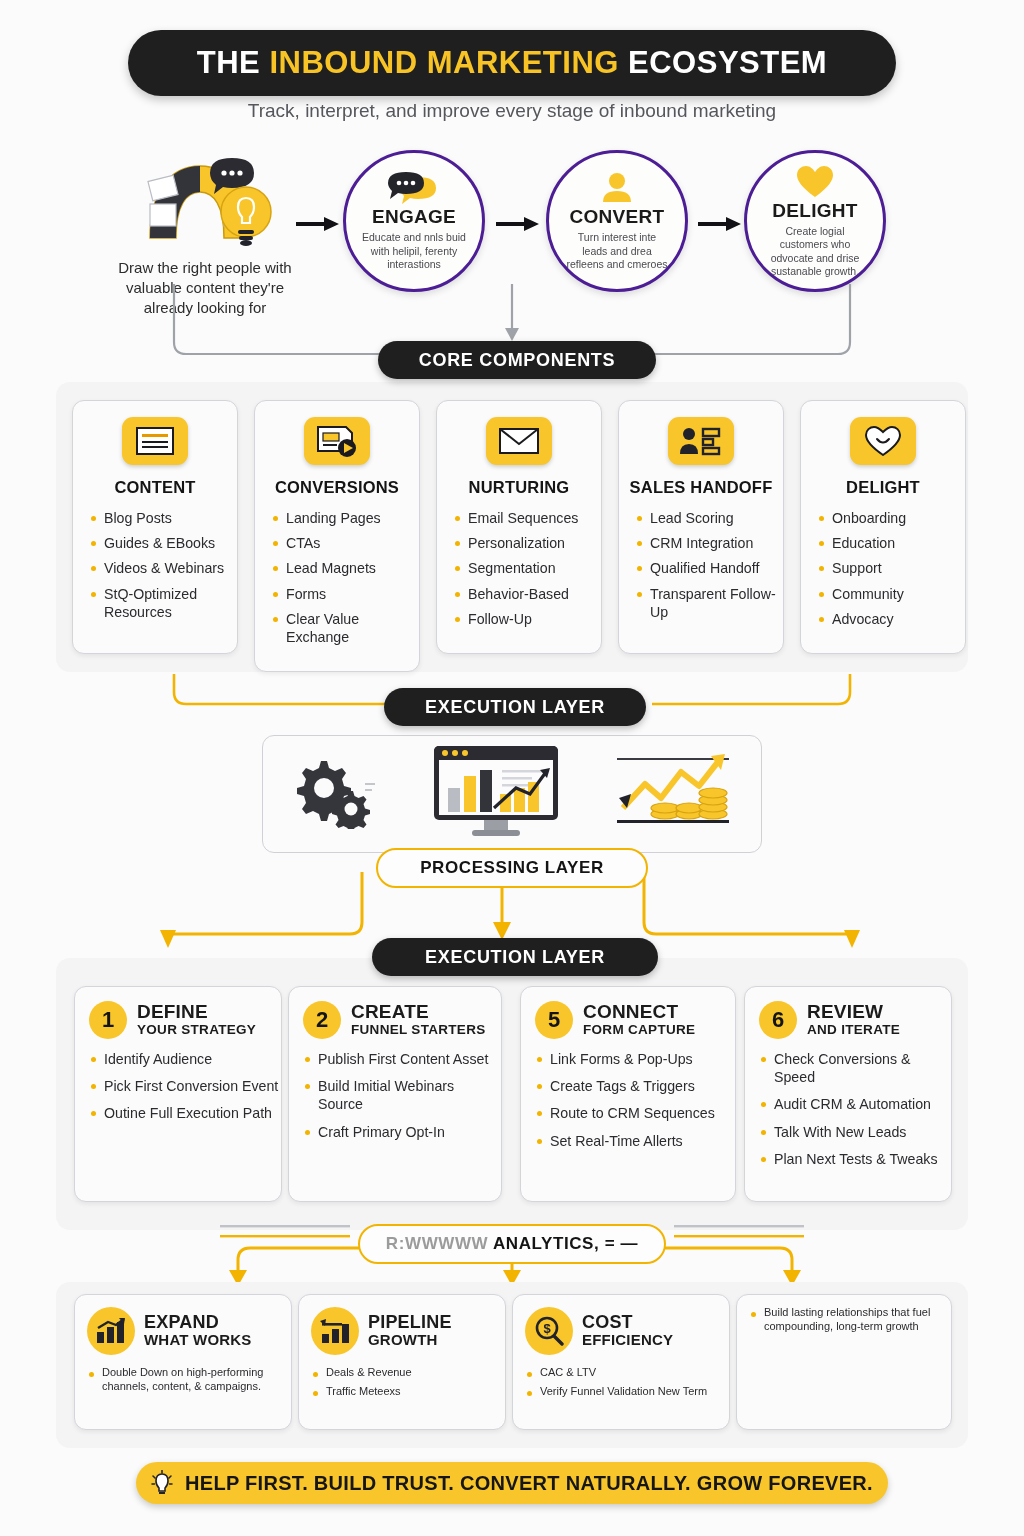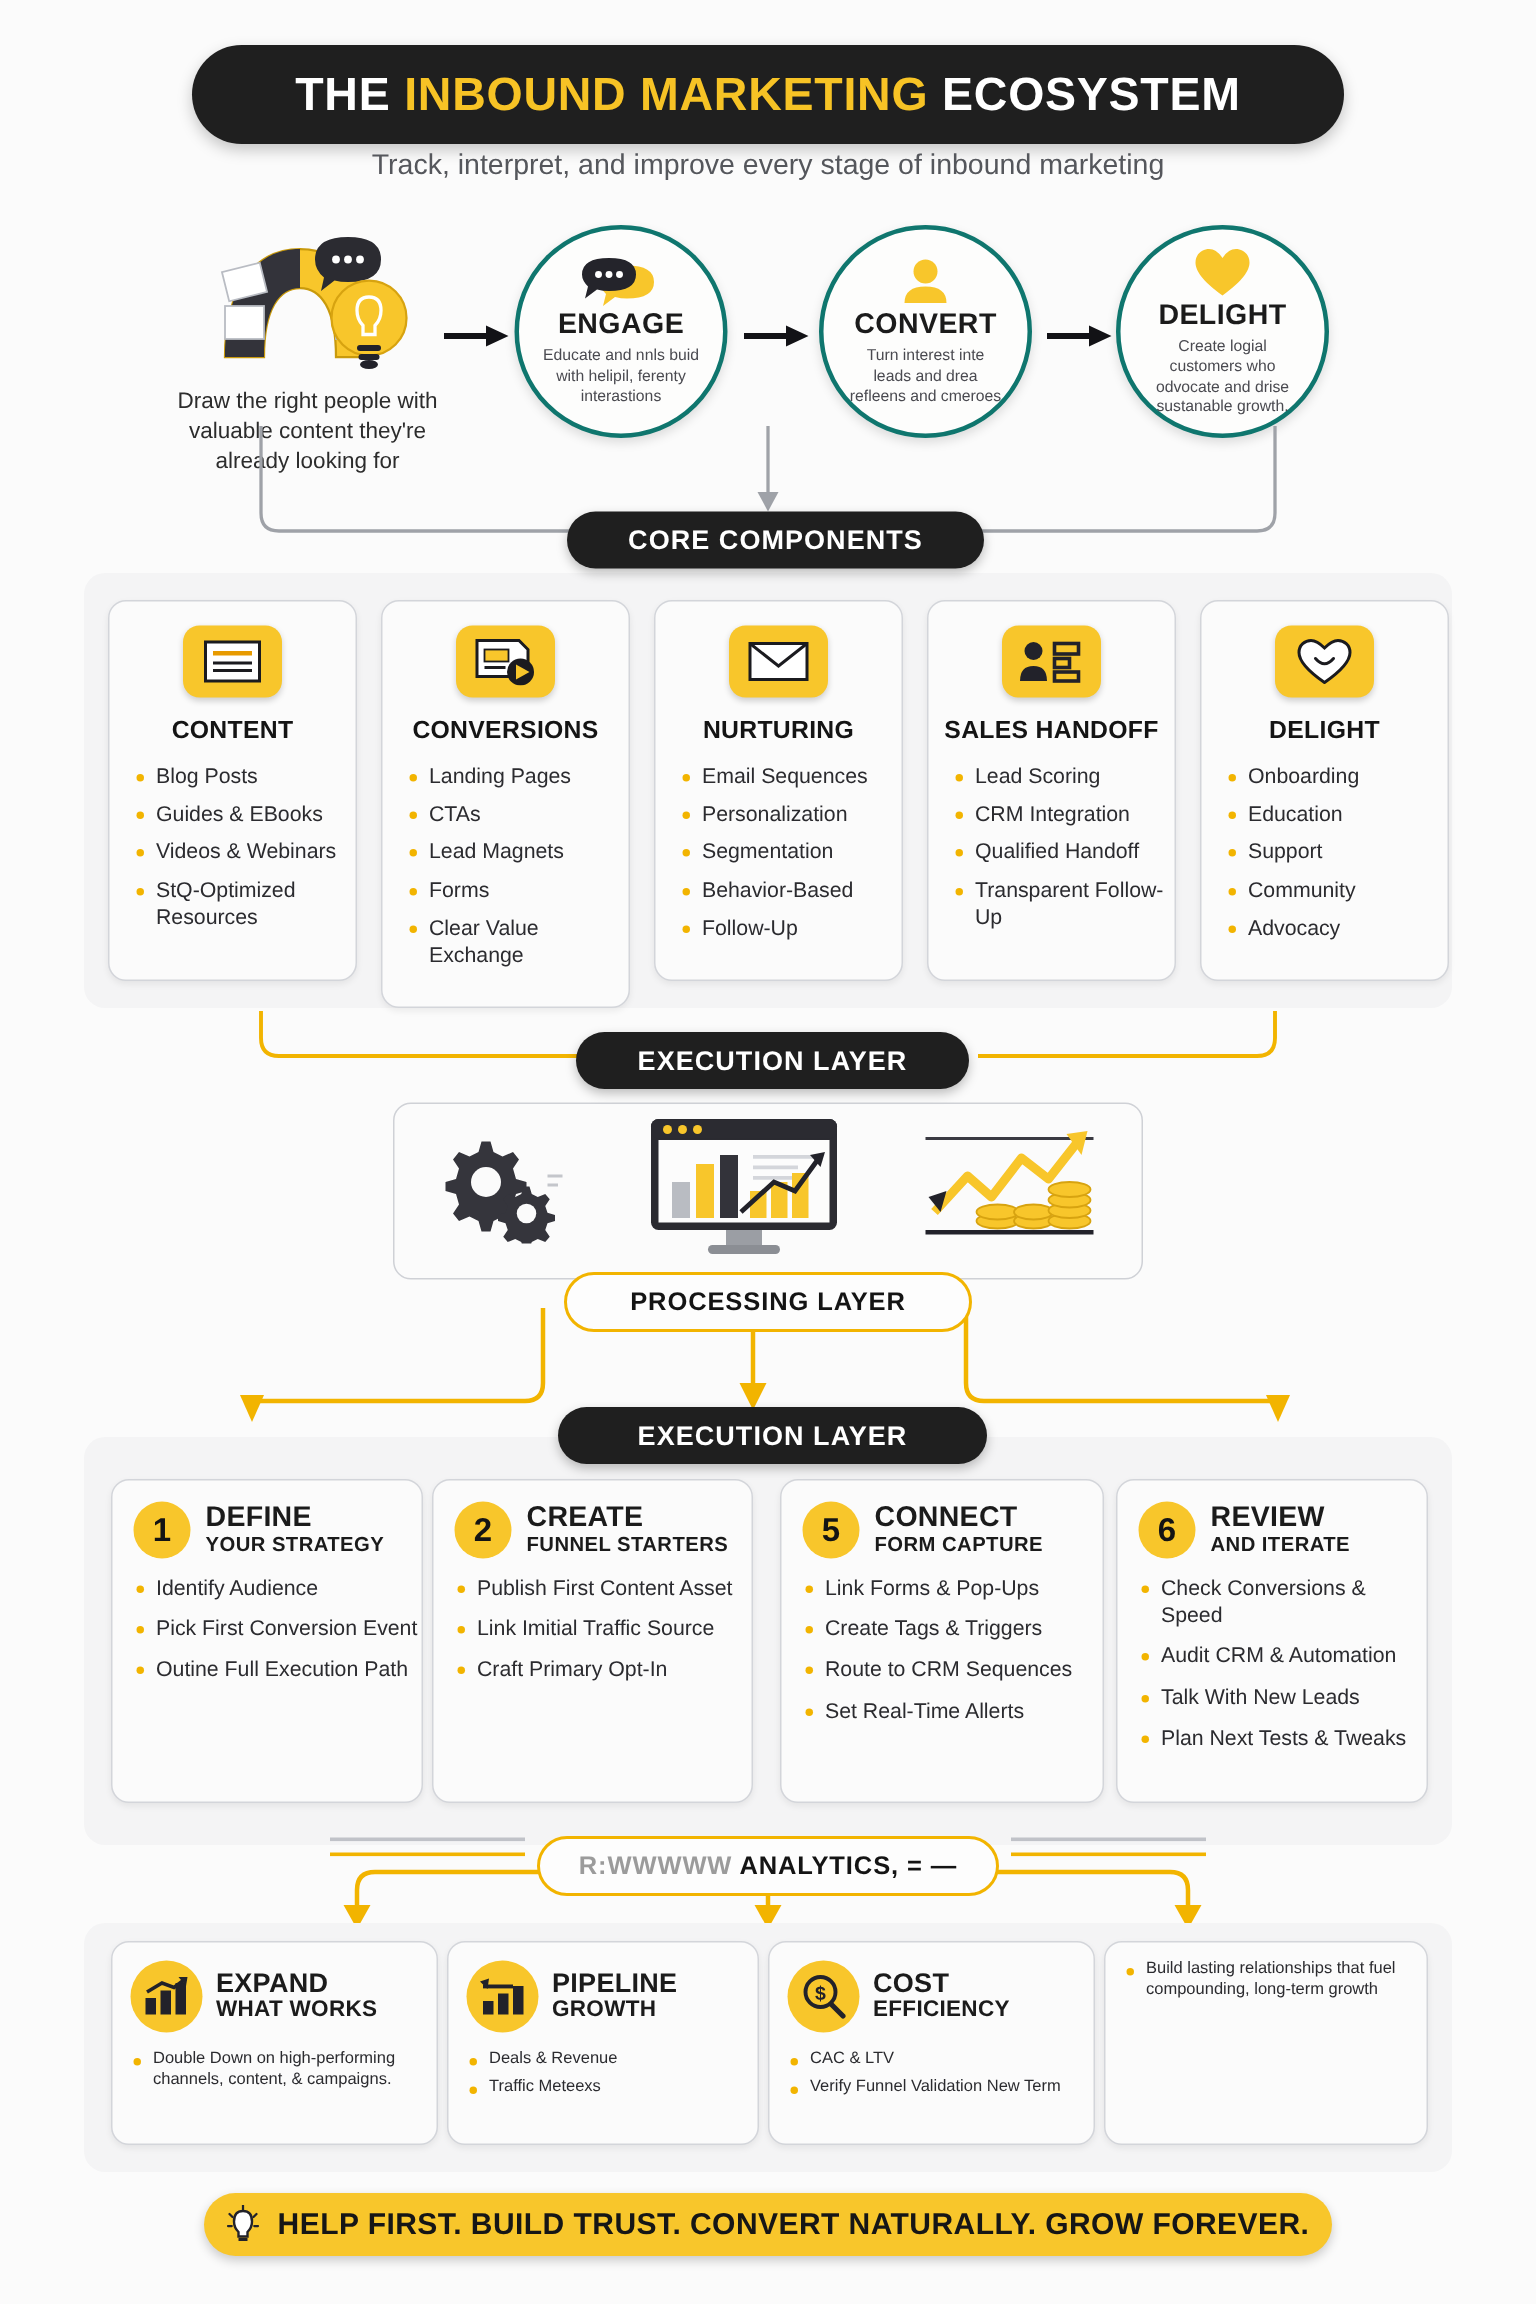--- a/index.html
+++ b/index.html
@@ -34,21 +34,21 @@
   .stage-row { position: absolute; left: 0; top: 140px; width: 1024px; height: 160px; }
   .magnet-block { position: absolute; left: 110px; top: 2px; width: 185px; }
   .magnet-cap { position: relative; width: 150px; height: 110px; margin: 0 auto; }
   .magnet-svg { position: absolute; left: 0; top: 0; }
   .magnet-caption {
     position: absolute; left: 100px; top: 118px; width: 210px;
     font-size: 15px; line-height: 1.32; color: #2c2c2c; text-align: center;
   }
   .circle {
     position: absolute; top: 10px; width: 142px; height: 142px;
-    border: 3px solid #0f766e; border-radius: 50%;
+    border: 3px solid #4c1d95; border-radius: 50%;
     background: #fdfdfc;
     display: flex; flex-direction: column; align-items: center; justify-content: center;
     box-shadow: 0 3px 7px rgba(0,0,0,.13);
   }
   .circle .cicon { height: 34px; margin-bottom: 2px; display:flex; align-items:flex-end; }
   .circle .ctitle { font-size: 19px; font-weight: bold; letter-spacing: .3px; }
   .circle .cdesc { font-size: 10.5px; line-height: 1.28; color: #4a4a50; text-align: center; width: 104px; margin-top: 3px; }
   #circle-engage { left: 343px; }
   #circle-convert { left: 546px; }
   #circle-delight { left: 744px; }
@@ -436,21 +436,21 @@
     <div class="step-card" style="left:232px; top:28px; width:214px; height:216px;">
       <div class="step-head">
         <div class="step-num">2</div>
         <div class="step-labels">
           <div class="step-l1">CREATE</div>
           <div class="step-l2">FUNNEL STARTERS</div>
         </div>
       </div>
       <ul class="bullets">
         <li>Publish First Content Asset</li>
-        <li>Link Imitial Traffic Source</li>
+        <li>Build Imitial Webinars Source</li>
         <li>Craft Primary Opt-In</li>
       </ul>
     </div>
 
     <div class="step-card" style="left:464px; top:28px; width:216px; height:216px;">
       <div class="step-head">
         <div class="step-num">5</div>
         <div class="step-labels">
           <div class="step-l1">CONNECT</div>
           <div class="step-l2">FORM CAPTURE</div>

